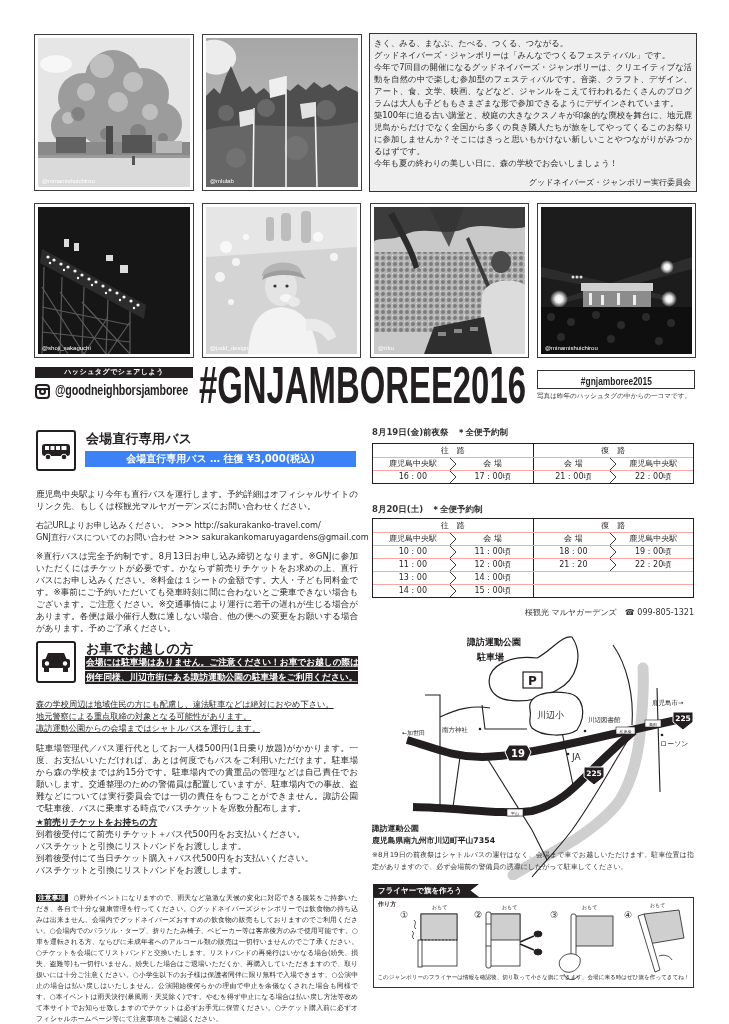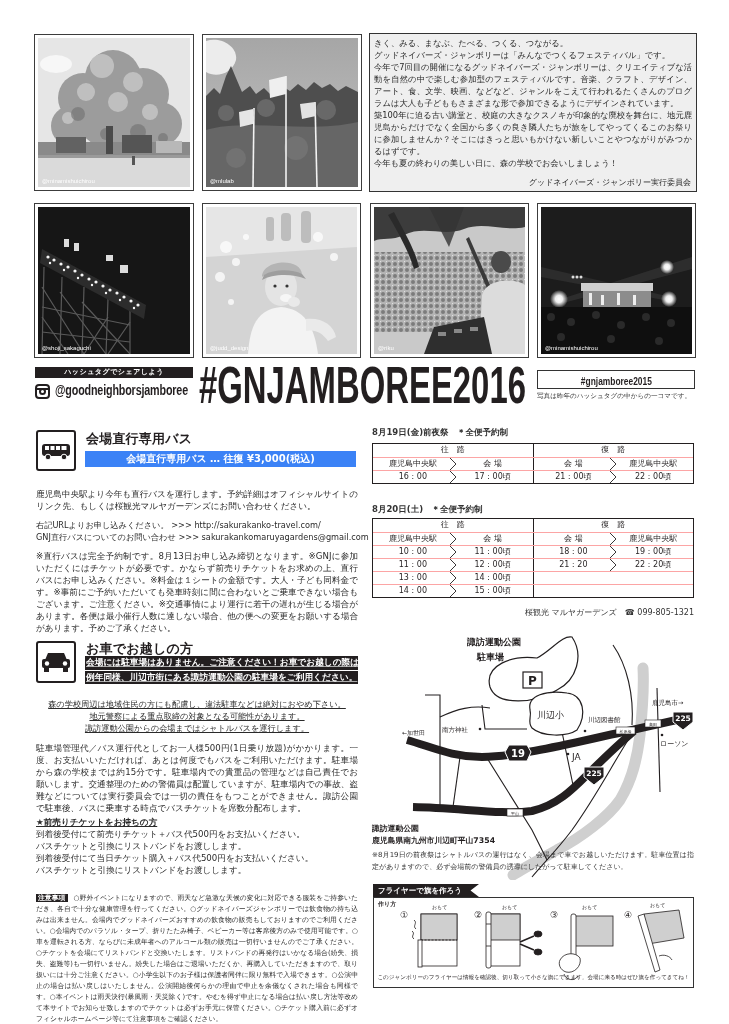--- a/index.html
+++ b/index.html
@@ -27,31 +27,31 @@
 .prevnote{left:537px;top:392px;font-size:6.6px;white-space:nowrap;color:#333}
 
 .iconbox{position:absolute;width:40px;height:41px;border:2px solid #231f20;border-radius:3px;display:flex;align-items:center;justify-content:center;background:#fff}
 .sec-title{position:absolute;font-size:13px;font-weight:bold;white-space:nowrap;letter-spacing:.2px}
 .pricebar{left:85px;top:451px;width:271px;height:16px;background:#3b82f6;color:#fff;font-size:10px;font-weight:bold;text-align:center;line-height:16px;white-space:nowrap}
 .body{position:absolute;left:36px;width:322px;font-size:8.6px;line-height:12px;text-align:justify;color:#2a2a2a}
 .body .nowrap{white-space:nowrap;display:block;text-align:left}
 .body a{color:#2a2a2a;text-decoration:none}
 .alert{left:85px;top:656px;width:273px}
 .alert span{display:block;background:#231f20;color:#fff;font-size:8.7px;font-weight:bold;line-height:13.5px;height:13.5px;padding:0 1px;white-space:nowrap;overflow:hidden;text-decoration:underline;text-decoration-color:#aaa;margin-bottom:1px}
-.warn span{display:block;text-decoration:underline;white-space:nowrap;font-size:8.2px;text-align:center}
+.warn span{display:block;text-decoration:underline;white-space:nowrap;font-size:8.2px;text-align:left}
 .tk-head{display:block;font-weight:bold;text-decoration:underline;text-align:left}
 .tk-line{display:block;text-align:left;white-space:nowrap}
 .notes{position:absolute;left:36px;top:893px;width:322px;font-size:6.8px;line-height:11px;text-align:justify;color:#2a2a2a}
 .notes .lbl{background:#231f20;color:#fff;font-weight:bold;padding:0 2px;margin-right:6px}
 
 .day-title{position:absolute;left:372px;font-size:8.5px;white-space:nowrap;font-weight:bold;color:#333}
 .sched{position:absolute;left:372px;width:322px;border:1px solid #231f20;font-size:8px;background:#fff}
 .srow{display:flex;height:13px;border-top:1px solid #fca5a5}
 .srow:first-child{border-top:none}
-.half{flex:1;position:relative;display:flex;align-items:flex-start}
+.half{flex:1;position:relative;display:flex;align-items:center}
 .half+.half{border-left:1px solid #231f20}
 .cell{flex:1;text-align:center;line-height:12px;white-space:nowrap}
 .chev{position:absolute;left:50%;top:0;width:8px;height:12px;margin-left:-4px}
 .contact{left:372px;top:607px;width:322px;text-align:right;font-size:8px;white-space:nowrap;color:#333}
 
 .map{position:absolute;left:372px;top:625px;width:335px;height:255px}
 .map text{font-family:"DejaVu Sans","Liberation Sans",sans-serif;fill:#231f20}
 .addr-name{left:372px;top:823px;font-size:7.8px;font-weight:bold;white-space:nowrap}
 .addr{left:372px;top:835px;font-size:7.8px;font-weight:bold;white-space:nowrap}
 .mapnote{left:372px;top:849px;width:322px;font-size:7px;line-height:12px;text-align:justify;color:#333}

